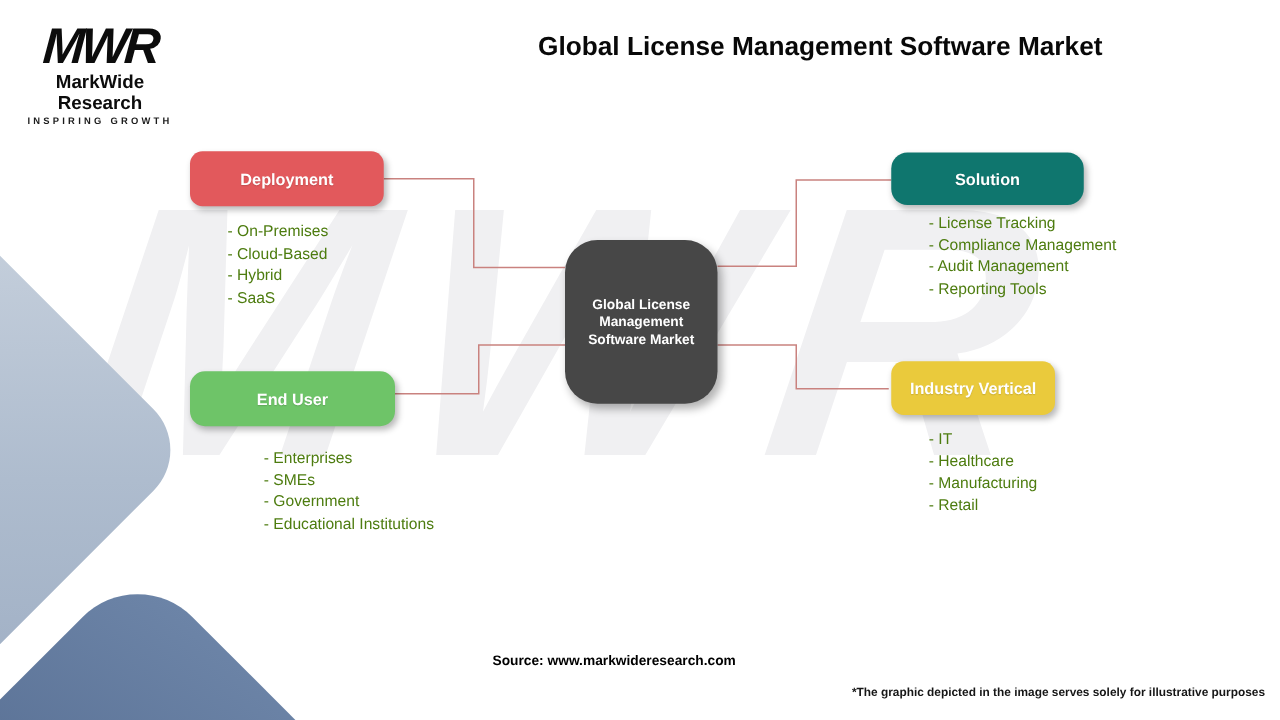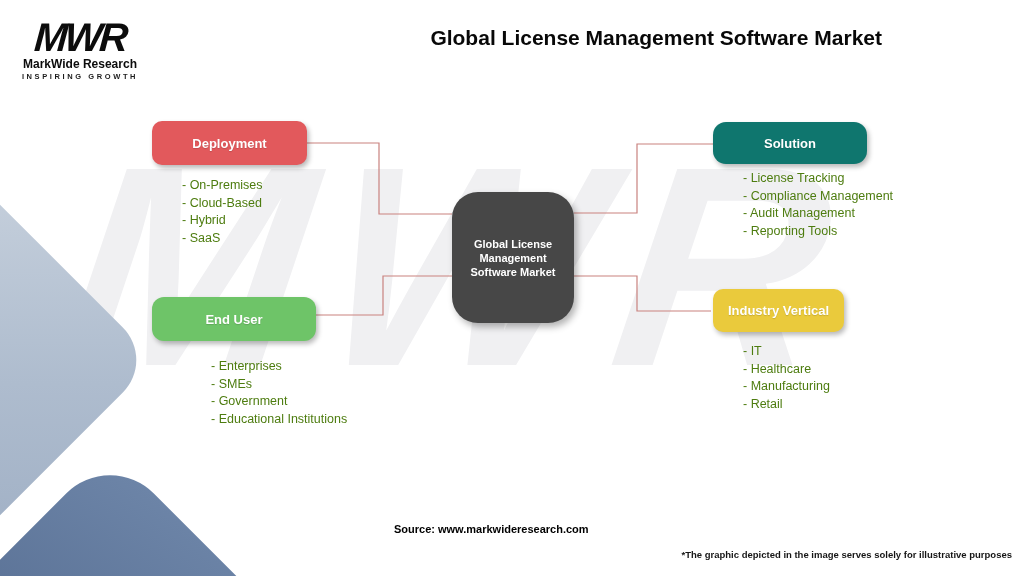--- a/index.html
+++ b/index.html
@@ -26,21 +26,21 @@
     transform:rotate(45deg);
     background:linear-gradient(170deg,#6d85a8 0%,#4d6489 55%,#32496d 100%);
   }
 
   
   .logo { position:absolute; left:18px; top:18px; width:124px; text-align:center; z-index:3; }
   .logo-mark {
     font-size:40px; line-height:38px; font-weight:bold; font-style:italic;
     letter-spacing:-3px; color:#0c0c0c; transform:skewX(-4deg);
   }
-  .logo-name { font-size:12px; font-weight:bold; color:#0c0c0c; margin-top:1px; letter-spacing:0px; }
+  .logo-name { font-size:15px; font-weight:bold; color:#0c0c0c; margin-top:1px; letter-spacing:0px; }
   .logo-tagline { font-size:7.5px; font-weight:bold; color:#1c1c1c; letter-spacing:2.6px; margin-top:1px; }
   .title {
     position:absolute; left:142px; right:142px; top:26px; z-index:3;
     text-align:right; font-size:21px; font-weight:bold; color:#080808;
   }
 
   
   .connectors { position:absolute; left:0; top:0; z-index:2; }
   .connectors polyline { fill:none; stroke:var(--connector-color,#c9827f); stroke-width:1.2; }
 

